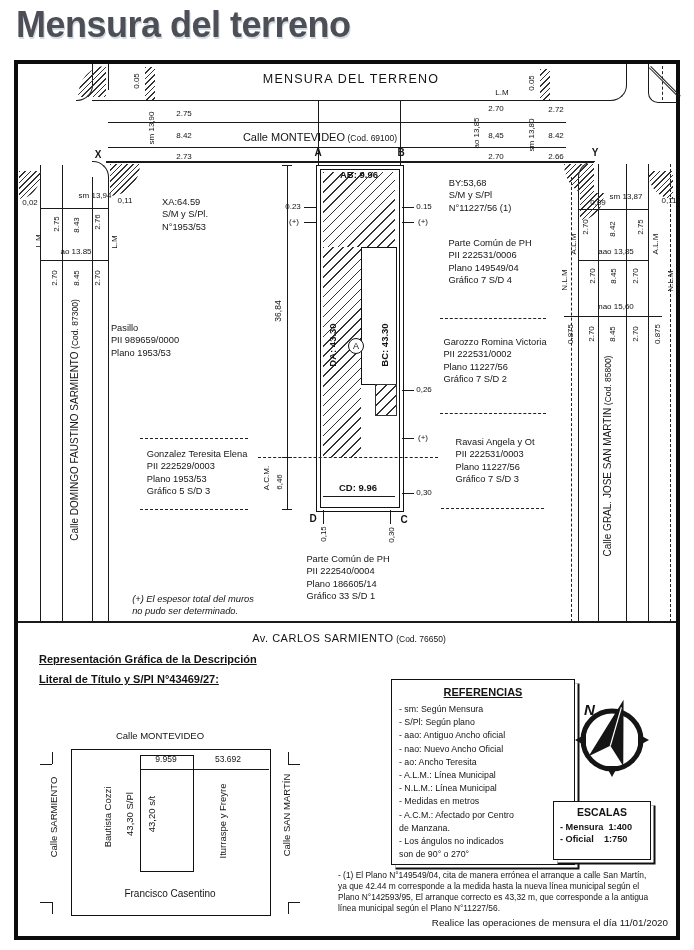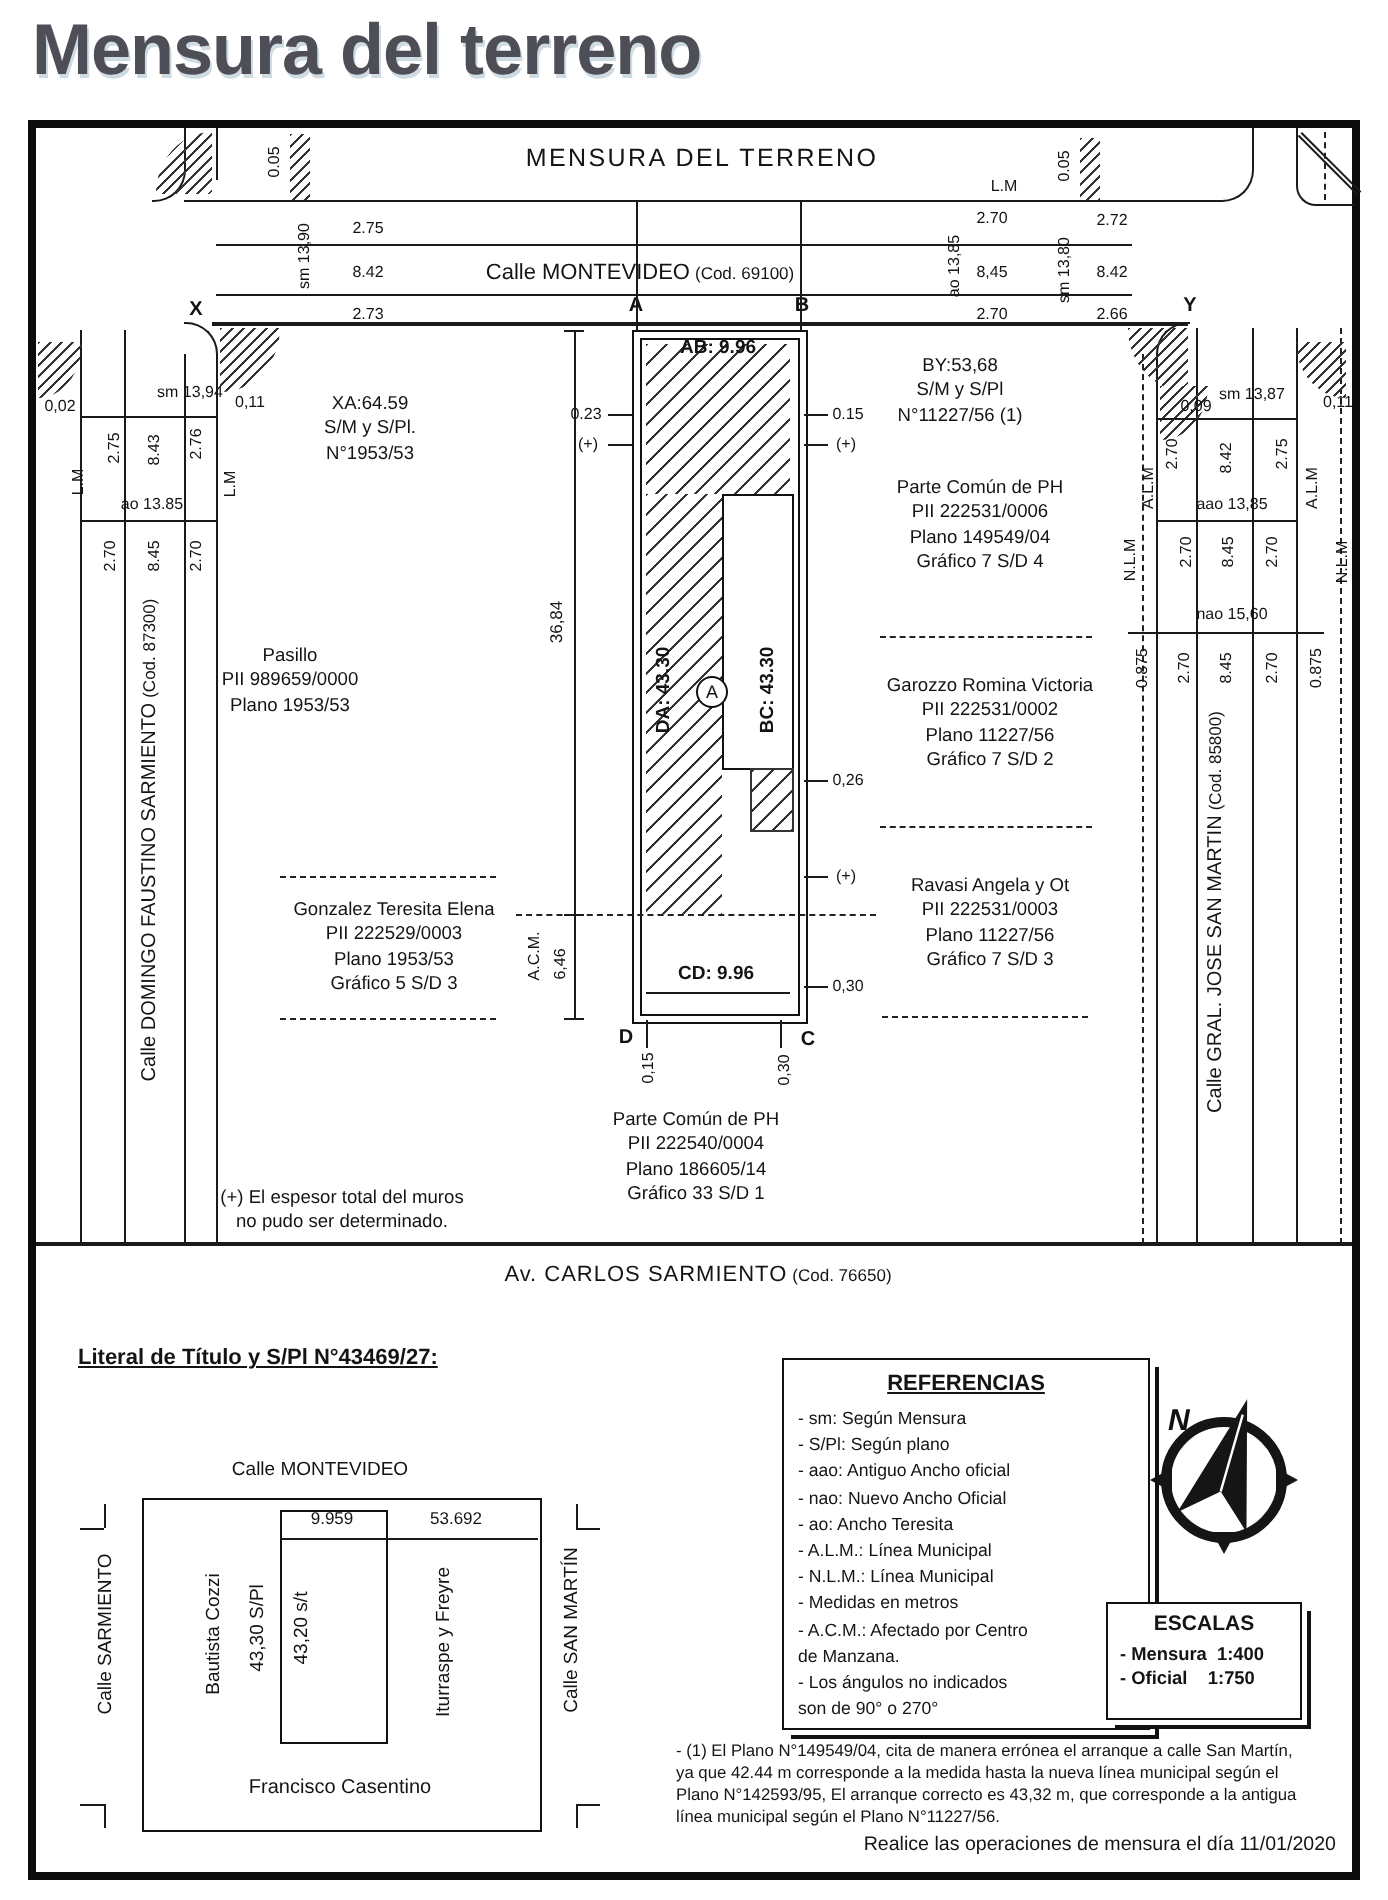--- a/index.html
+++ b/index.html
@@ -6,21 +6,21 @@
   body{width:694px;height:950px;background:#fff;font-family:"Liberation Sans",sans-serif;color:#141414;position:relative;overflow:hidden}
   .abs{position:absolute}
   .hl{position:absolute;background:#1a1a1a;height:1px}
   .vl{position:absolute;background:#1a1a1a;width:1px}
   .dv{position:absolute;width:0;border-left:1px dashed #222}
   .dh{position:absolute;height:0;border-top:1px dashed #222}
   .lbl{position:absolute;font-size:9px;white-space:pre-line;line-height:1.15}
   .c{transform:translate(-50%,-50%);text-align:center}
   .r{transform:translate(-50%,-50%) rotate(-90deg);white-space:nowrap}
   .s8{font-size:8px}.s85{font-size:8.5px}.s95{font-size:9.5px}.s10{font-size:10px}.s11{font-size:11px}
-  .tb{position:absolute;transform:translate(-50%,-50%);text-align:center;font-size:9.3px;line-height:1.32;white-space:nowrap}
+  .tb{position:absolute;transform:translate(-50%,-50%);text-align:left;font-size:9.3px;line-height:1.32;white-space:nowrap}
   .hatch{position:absolute;background:repeating-linear-gradient(135deg,#333 0 1px,rgba(0,0,0,0) 1px 7px)}
   .hatch2{position:absolute;background:repeating-linear-gradient(135deg,#333 0 1px,rgba(0,0,0,0) 1px 4px)}
   .arc{position:absolute;border:0 solid #1a1a1a}
   .pw{position:absolute;border:1px solid #111;background:transparent}
   .box2{position:absolute;border:1.5px solid #111;background:#fff;box-shadow:3.5px 3.5px 0 -1px #fff,4.5px 4.5px 0 0 #111}
   [data-bind]{white-space:pre-line}
   .nw{white-space:nowrap}
 </style>
 </head>
 <body>
@@ -229,35 +229,36 @@
     <div data-bind="plan.blocks.pasillo.2">Plano 1953/53</div>
   </div>
   <div class="dh" style="left:122px;top:374px;width:108px;border-top-width:1.5px;"></div>
   <div class="tb" style="left:179px;top:409px;">
     <div data-bind="plan.blocks.gonzalez.0">Gonzalez Teresita Elena</div>
     <div data-bind="plan.blocks.gonzalez.1">PII 222529/0003</div>
     <div data-bind="plan.blocks.gonzalez.2">Plano 1953/53</div>
     <div data-bind="plan.blocks.gonzalez.3">Gráfico 5 S/D 3</div>
   </div>
   <div class="dh" style="left:122px;top:445px;width:108px;border-top-width:1.5px;"></div>
-  <div class="tb s85" data-bind="plan.blocks.muros_note" style="left:153px;top:541px;">(+) El espesor total del muros
+  <div class="tb s85" data-bind="plan.blocks.muros_note" style="left:175px;top:541px;font-style:italic;">(+) El espesor total del muros
 no pudo ser determinado.</div>
   <div class="tb" style="left:330px;top:514px;">
     <div data-bind="plan.blocks.ph_bottom.0">Parte Común de PH</div>
     <div data-bind="plan.blocks.ph_bottom.1">PII 222540/0004</div>
     <div data-bind="plan.blocks.ph_bottom.2">Plano 186605/14</div>
     <div data-bind="plan.blocks.ph_bottom.3">Gráfico 33 S/D 1</div>
   </div>
 
   <div class="hl" style="left:0;top:557px;width:658px;height:2px;"></div>
   <div class="lbl c abs" style="left:331px;top:574px;white-space:nowrap;">
     <span class="s11 nw" data-bind="plan.streets.pellegrini" style="letter-spacing:.5px;">Av. CARLOS SARMIENTO</span>
     <span class="s85 nw" data-bind="plan.streets.pellegrini_cod">(Cod. 76650)</span>
   </div>
 
+  <div class="lbl abs s11" data-bind="lower.heading1" style="left:21px;top:589px;font-weight:700;text-decoration:underline;">Representación Gráfica de la Descripción</div>
   <div class="lbl abs s11" data-bind="lower.heading2" style="left:21px;top:609px;font-weight:700;text-decoration:underline;">Literal de Título y S/Pl N°43469/27:</div>
 
   <div class="hl" style="left:22px;top:700px;width:12px;"></div>
   <div class="vl" style="left:34px;top:688px;height:12px;"></div>
   <div class="hl" style="left:270px;top:700px;width:12px;"></div>
   <div class="vl" style="left:270px;top:688px;height:12px;"></div>
   <div class="hl" style="left:22px;top:838px;width:12px;"></div>
   <div class="vl" style="left:34px;top:838px;height:12px;"></div>
   <div class="hl" style="left:270px;top:838px;width:12px;"></div>
   <div class="vl" style="left:270px;top:838px;height:12px;"></div>

